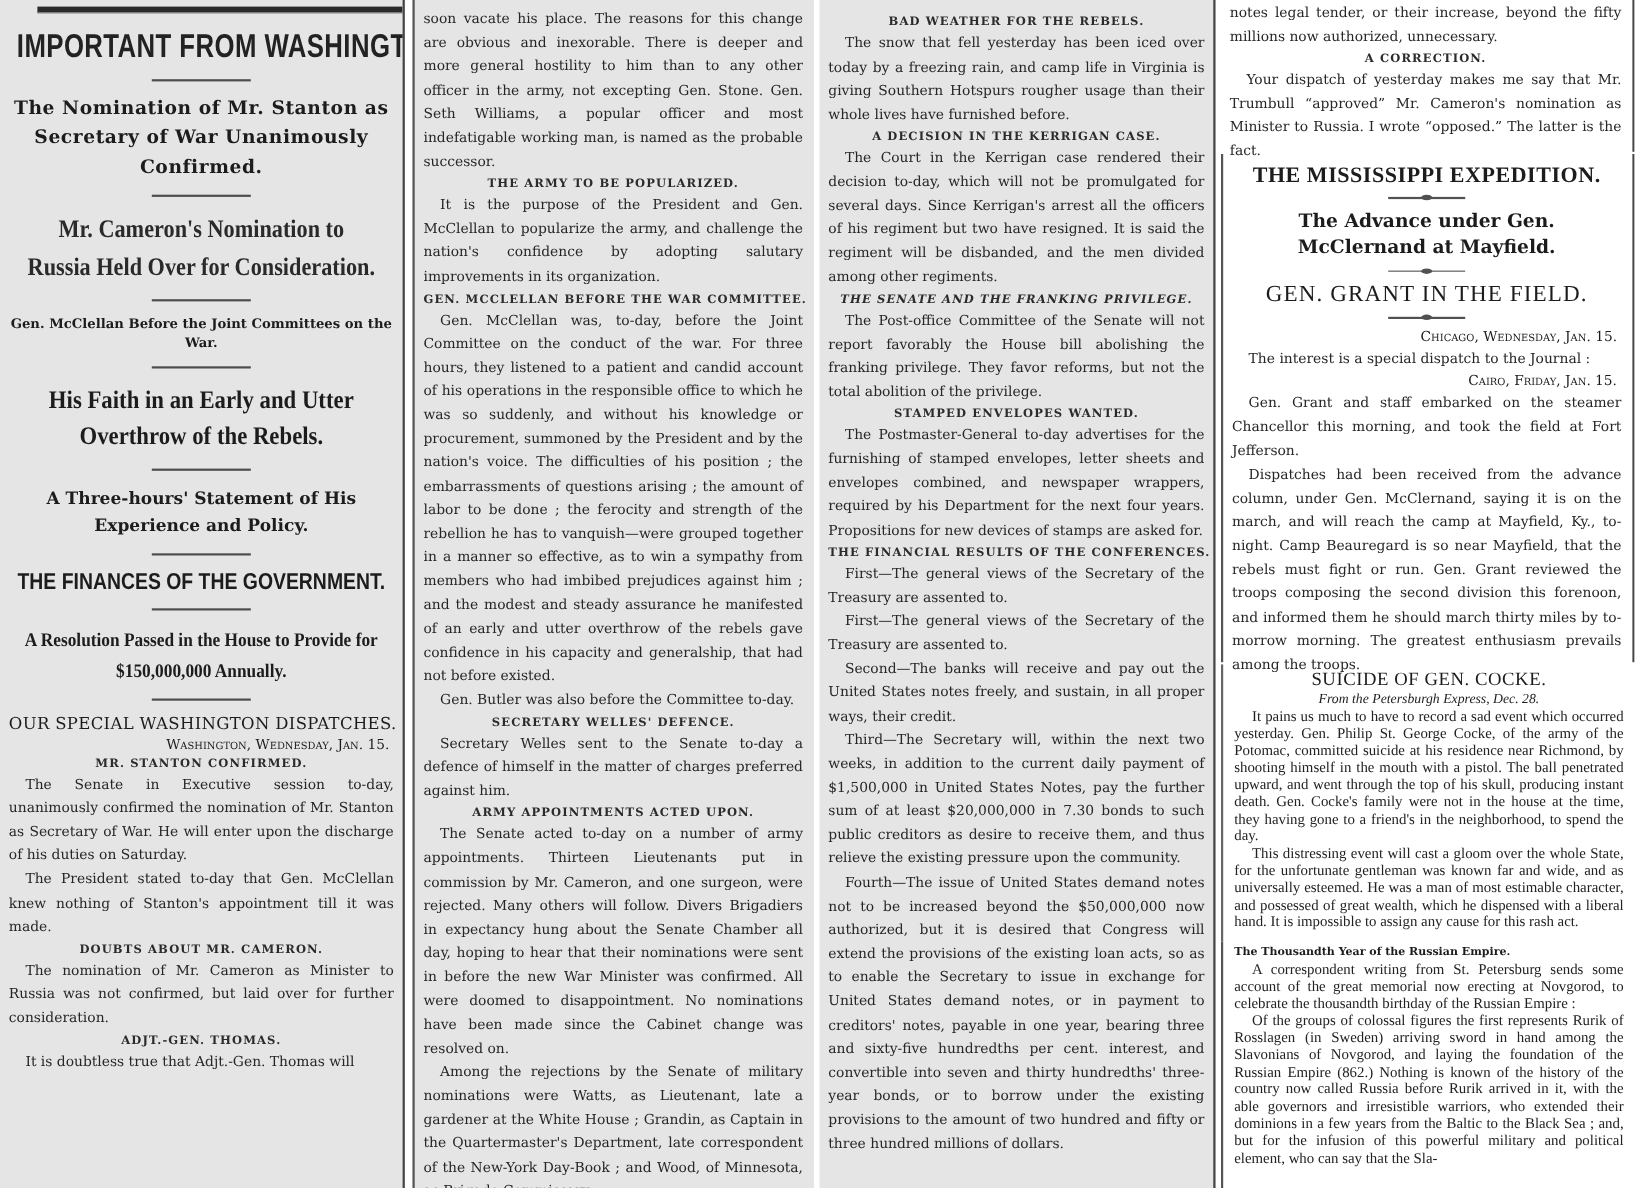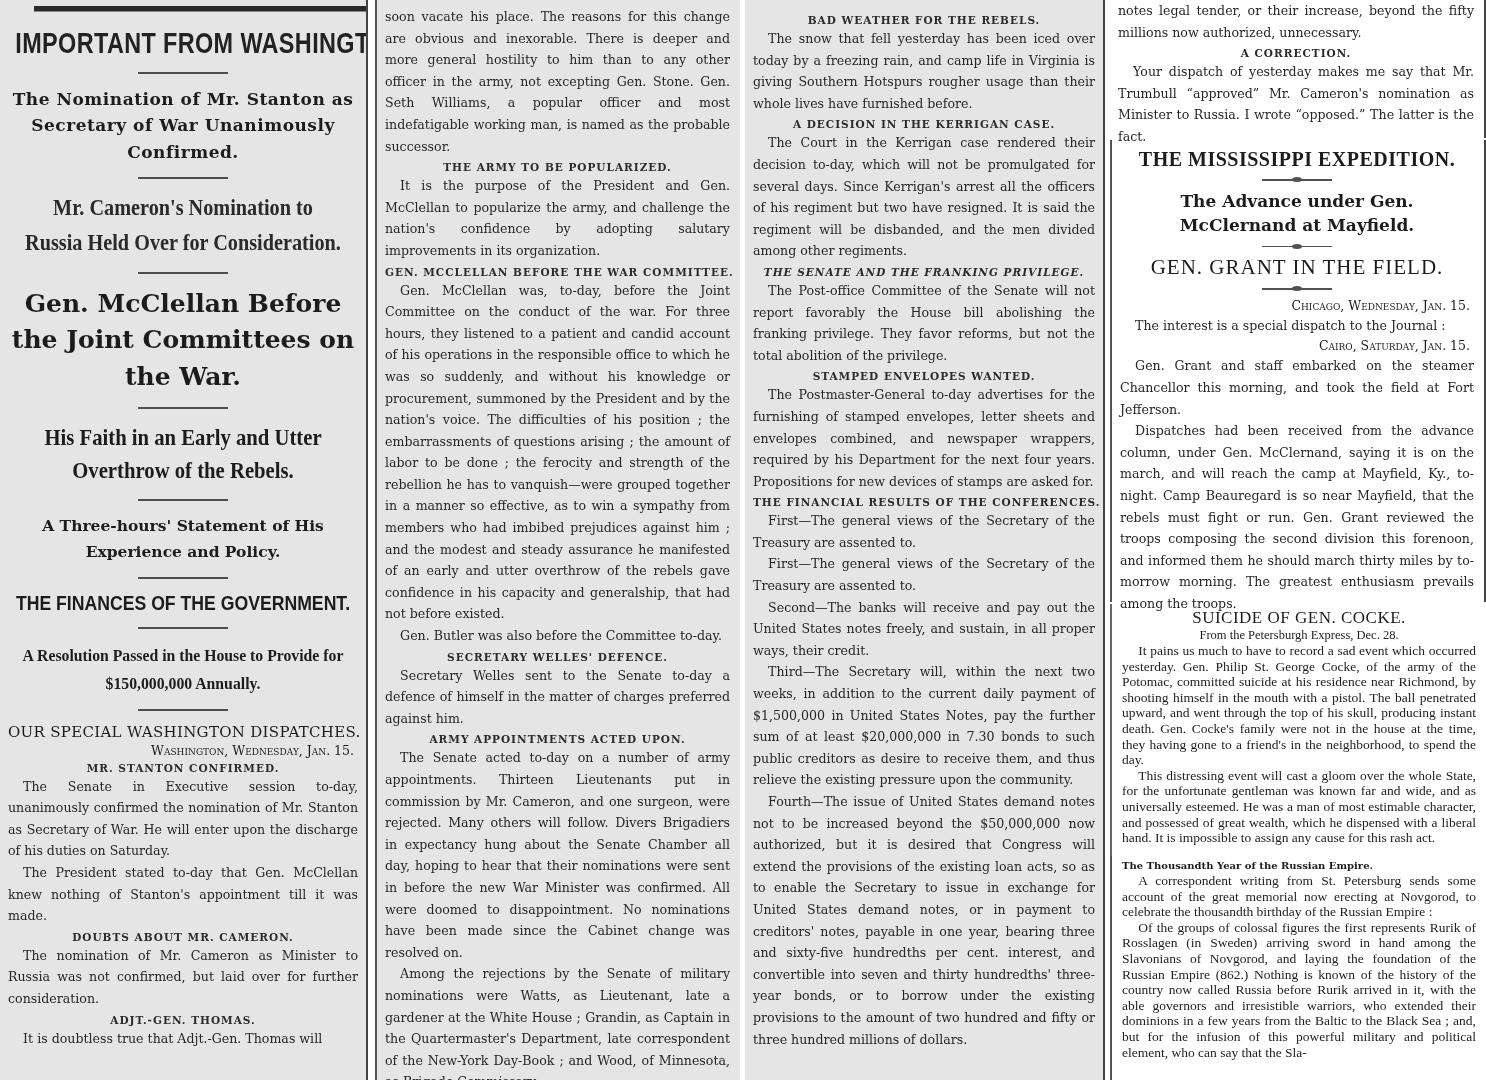--- a/index.html
+++ b/index.html
@@ -26,21 +26,21 @@
     transform:scaleX(0.78); transform-origin:center; white-space:nowrap;
     margin:14px -40px 6px -40px; color:#222;
   }
   .dash { width:90px; height:2px; background:#333; margin:12px auto; opacity:.85; }
   .dash.sm { width:70px; margin:8px auto; }
   .dash.arrow { width:70px; position:relative; height:1.5px; }
   .dash.arrow::after { content:""; position:absolute; left:30px; top:-2px; width:10px; height:5px; background:#333; border-radius:50%; }
 
   .deck1 { font-family:"DejaVu Serif", serif; font-weight:bold; font-size:17px; text-align:center; line-height:1.55; letter-spacing:0.5px; margin:0 2px; }
   .deck2 { font-family:"Liberation Serif", serif; font-size:23px; text-align:center; line-height:1.5; margin:0 -6px; transform:scaleX(0.88); font-weight:bold; color:#2a2a2a;}
-  .deck3 { font-family:"DejaVu Serif", serif; font-weight:bold; font-size:25px; text-align:center; line-height:1.45; margin:0 -2px; }
+  .deck3 { font-family:"DejaVu Serif", serif; font-weight:bold; font-size:12px; text-align:center; line-height:1.45; margin:0 -2px; }
   .deck4 { font-family:"Liberation Serif", serif; font-weight:bold; font-size:23px; text-align:center; line-height:1.45; transform:scaleX(0.9); margin:0 -14px; }
   .deck5 { font-family:"DejaVu Serif", serif; font-weight:bold; font-size:15.5px; text-align:center; line-height:1.65; }
   .deck6 { font-family:"Liberation Sans", sans-serif; font-weight:bold; font-size:21px; text-align:center; transform:scaleX(0.84); white-space:nowrap; margin:0 -30px; }
   .deck7 { font-family:"Liberation Serif", serif; font-weight:bold; font-size:17.5px; text-align:center; line-height:1.6; transform:scaleX(0.9); margin:0 -14px;}
 
   .sec-head { font-family:"DejaVu Serif", serif; font-size:15px; text-align:center; letter-spacing:0.3px; margin:10px 0 2px; white-space:nowrap; }
   .dateline { text-align:right; font-size:12.5px; margin:2px 0; padding-right:4px; }
   .sub { text-align:center; font-size:10.5px; letter-spacing:1px; font-weight:bold; margin:4px 0 2px; white-space:nowrap; color:#2b2b2b; }
   .sub.it { font-style:italic; }
   p.body {
@@ -55,21 +55,21 @@
   #b-top { top:0; height:138px; padding:0 10px 0 8px; border-right:2px solid #444; }
   #b-miss { top:140px; height:462px; padding:0 10px 0 8px; border-left:2px solid #555; border-right:2px solid #444; }
   #b-cocke { top:604px; height:252px; padding:4px 10px 0 10px; border-left:2px solid #666; font-family:"Liberation Serif", serif; }
   #b-russia { top:856px; height:224px; padding:4px 10px 0 10px; border-left:2px solid #555; font-family:"Liberation Serif", serif; }
 
   .miss-head { font-family:"Liberation Serif", serif; font-weight:bold; font-size:20px; text-align:center; letter-spacing:0.5px; margin:8px 0 2px; white-space:nowrap; }
   .miss-deck { font-family:"DejaVu Serif", serif; font-weight:bold; font-size:17px; text-align:center; line-height:1.45; margin:0 2px; }
   .grant-head { font-family:"Liberation Serif", serif; font-size:21px; text-align:center; letter-spacing:1px; white-space:nowrap; margin:2px 0; }
 
   .cocke-head { font-family:"Liberation Serif", serif; font-size:17px; text-align:center; letter-spacing:0.5px; }
-  .cocke-src { font-family:"Liberation Serif", serif; font-size:12.5px; text-align:center; }
+  .cocke-src { font-family:"Liberation Serif", serif; font-style:italic; font-size:12.5px; text-align:center; }
   p.tight { margin:0; font-size:13.5px; line-height:15.6px; text-align:justify; text-indent:1.2em; font-family:"Liberation Serif", serif; color:#222; }
   .russ-head { font-family:"DejaVu Serif", serif; font-weight:bold; font-size:10px; white-space:nowrap; margin-bottom:2px; }
 </style>
 </head>
 <body>
 
 <div class="col" id="c1">
   <div class="toprule"></div>
   <div class="masthead">IMPORTANT FROM WASHINGTON.</div>
   <div class="dash"></div>
@@ -140,21 +140,21 @@
 
   <div class="c4block" id="b-miss">
     <div class="miss-head">THE MISSISSIPPI EXPEDITION.</div>
     <div class="dash sm arrow"></div>
     <div class="miss-deck">The Advance under Gen. McClernand at Mayfield.</div>
     <div class="dash sm arrow"></div>
     <div class="grant-head">GEN. GRANT IN THE FIELD.</div>
     <div class="dash sm arrow"></div>
     <div class="dateline smallcaps">Chicago, Wednesday, Jan. 15.</div>
     <p class="body">The interest is a special dispatch to the Journal :</p>
-    <div class="dateline smallcaps">Cairo, Saturday, Jan. 15.</div>
+    <div class="dateline smallcaps">Cairo, Friday, Jan. 15.</div>
     <p class="body">Gen. Grant and staff embarked on the steamer Chancellor this morning, and took the field at Fort Jefferson.</p>
     <p class="body">Dispatches had been received from the advance column, under Gen. McClernand, saying it is on the march, and will reach the camp at Mayfield, Ky., to-night. Camp Beauregard is so near Mayfield, that the rebels must fight or run. Gen. Grant reviewed the troops composing the second division this forenoon, and informed them he should march thirty miles by to-morrow morning. The greatest enthusiasm prevails among the troops.</p>
   </div>
 
   <div class="c4block" id="b-cocke">
     <div class="cocke-head">SUICIDE OF GEN. COCKE.</div>
     <div class="cocke-src">From the Petersburgh Express, Dec. 28.</div>
     <p class="tight">It pains us much to have to record a sad event which occurred yesterday. Gen. Philip St. George Cocke, of the army of the Potomac, committed suicide at his residence near Richmond, by shooting himself in the mouth with a pistol. The ball penetrated upward, and went through the top of his skull, producing instant death. Gen. Cocke's family were not in the house at the time, they having gone to a friend's in the neighborhood, to spend the day.</p>
     <p class="tight">This distressing event will cast a gloom over the whole State, for the unfortunate gentleman was known far and wide, and as universally esteemed. He was a man of most estimable character, and possessed of great wealth, which he dispensed with a liberal hand. It is impossible to assign any cause for this rash act.</p>
   </div>

